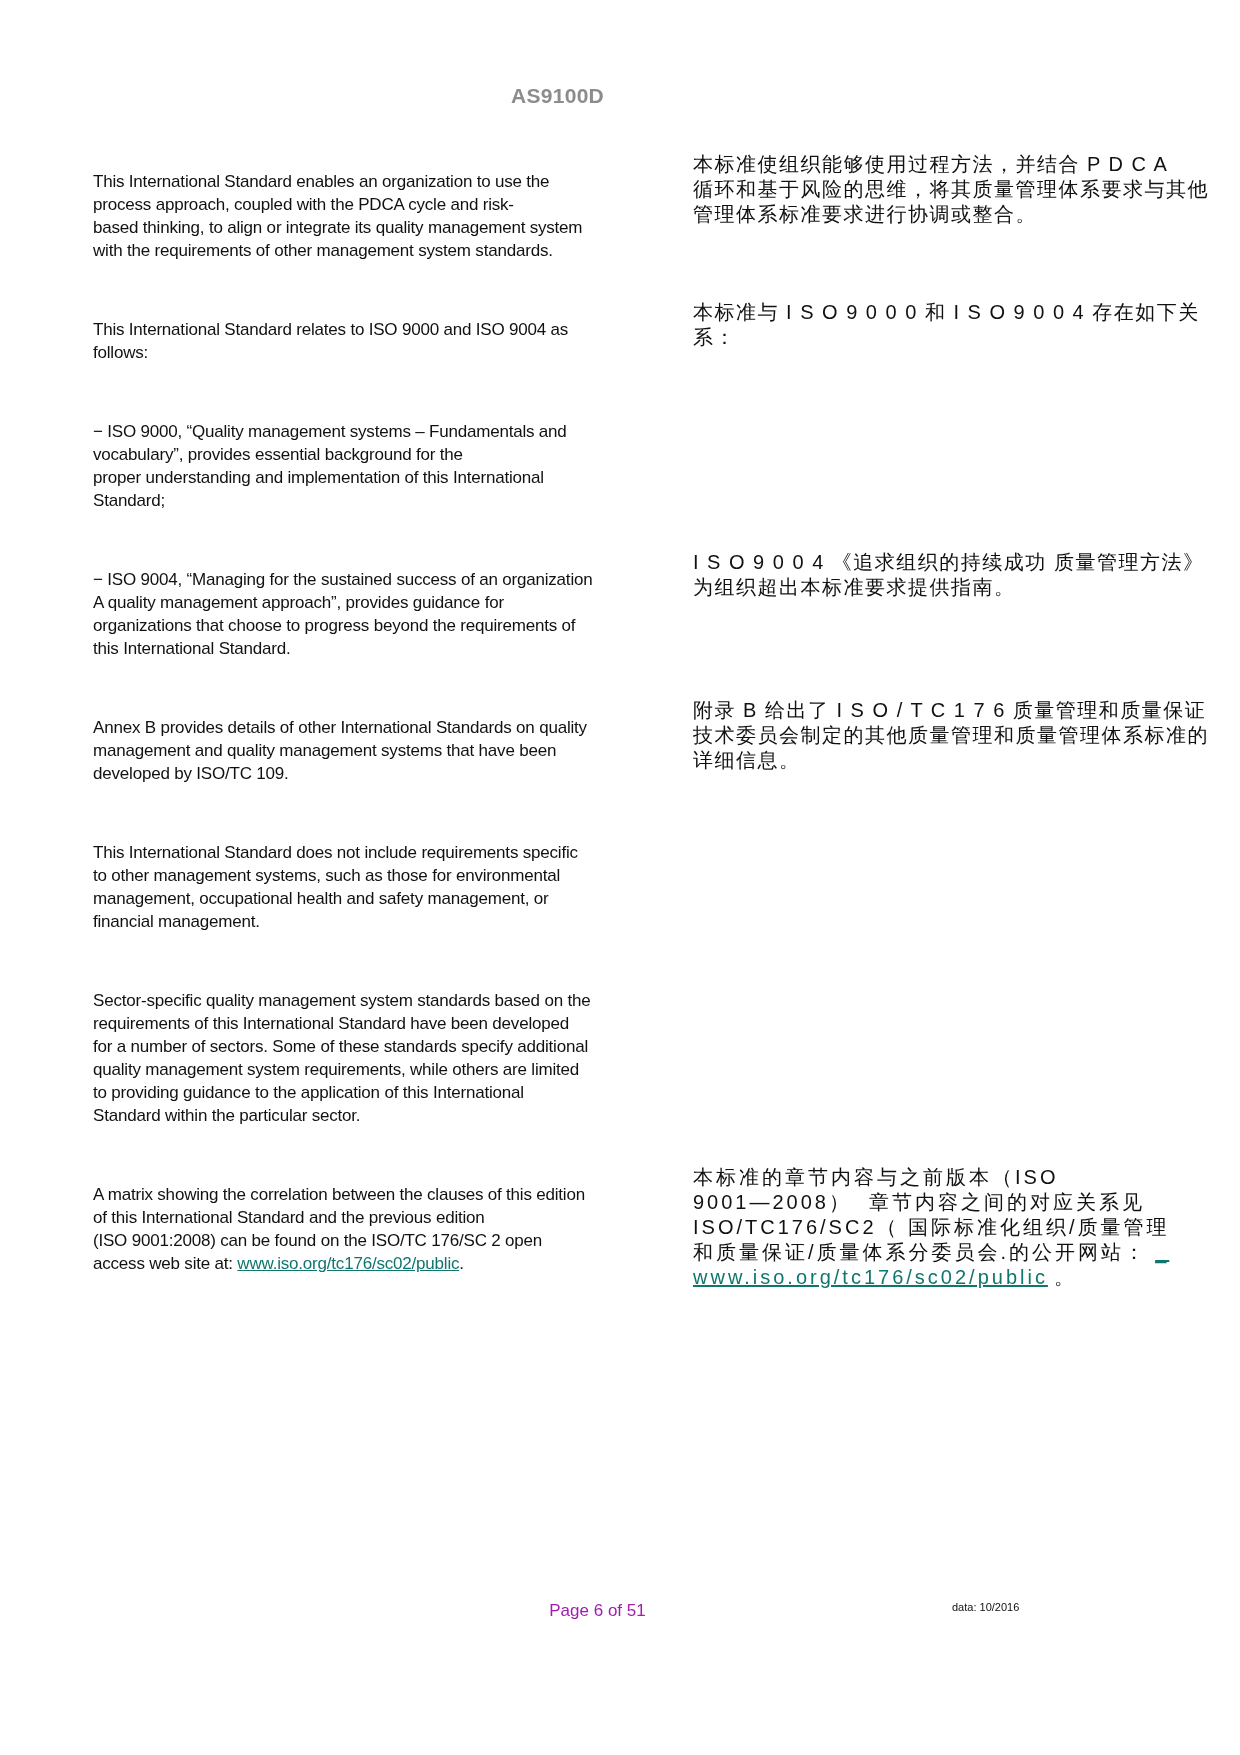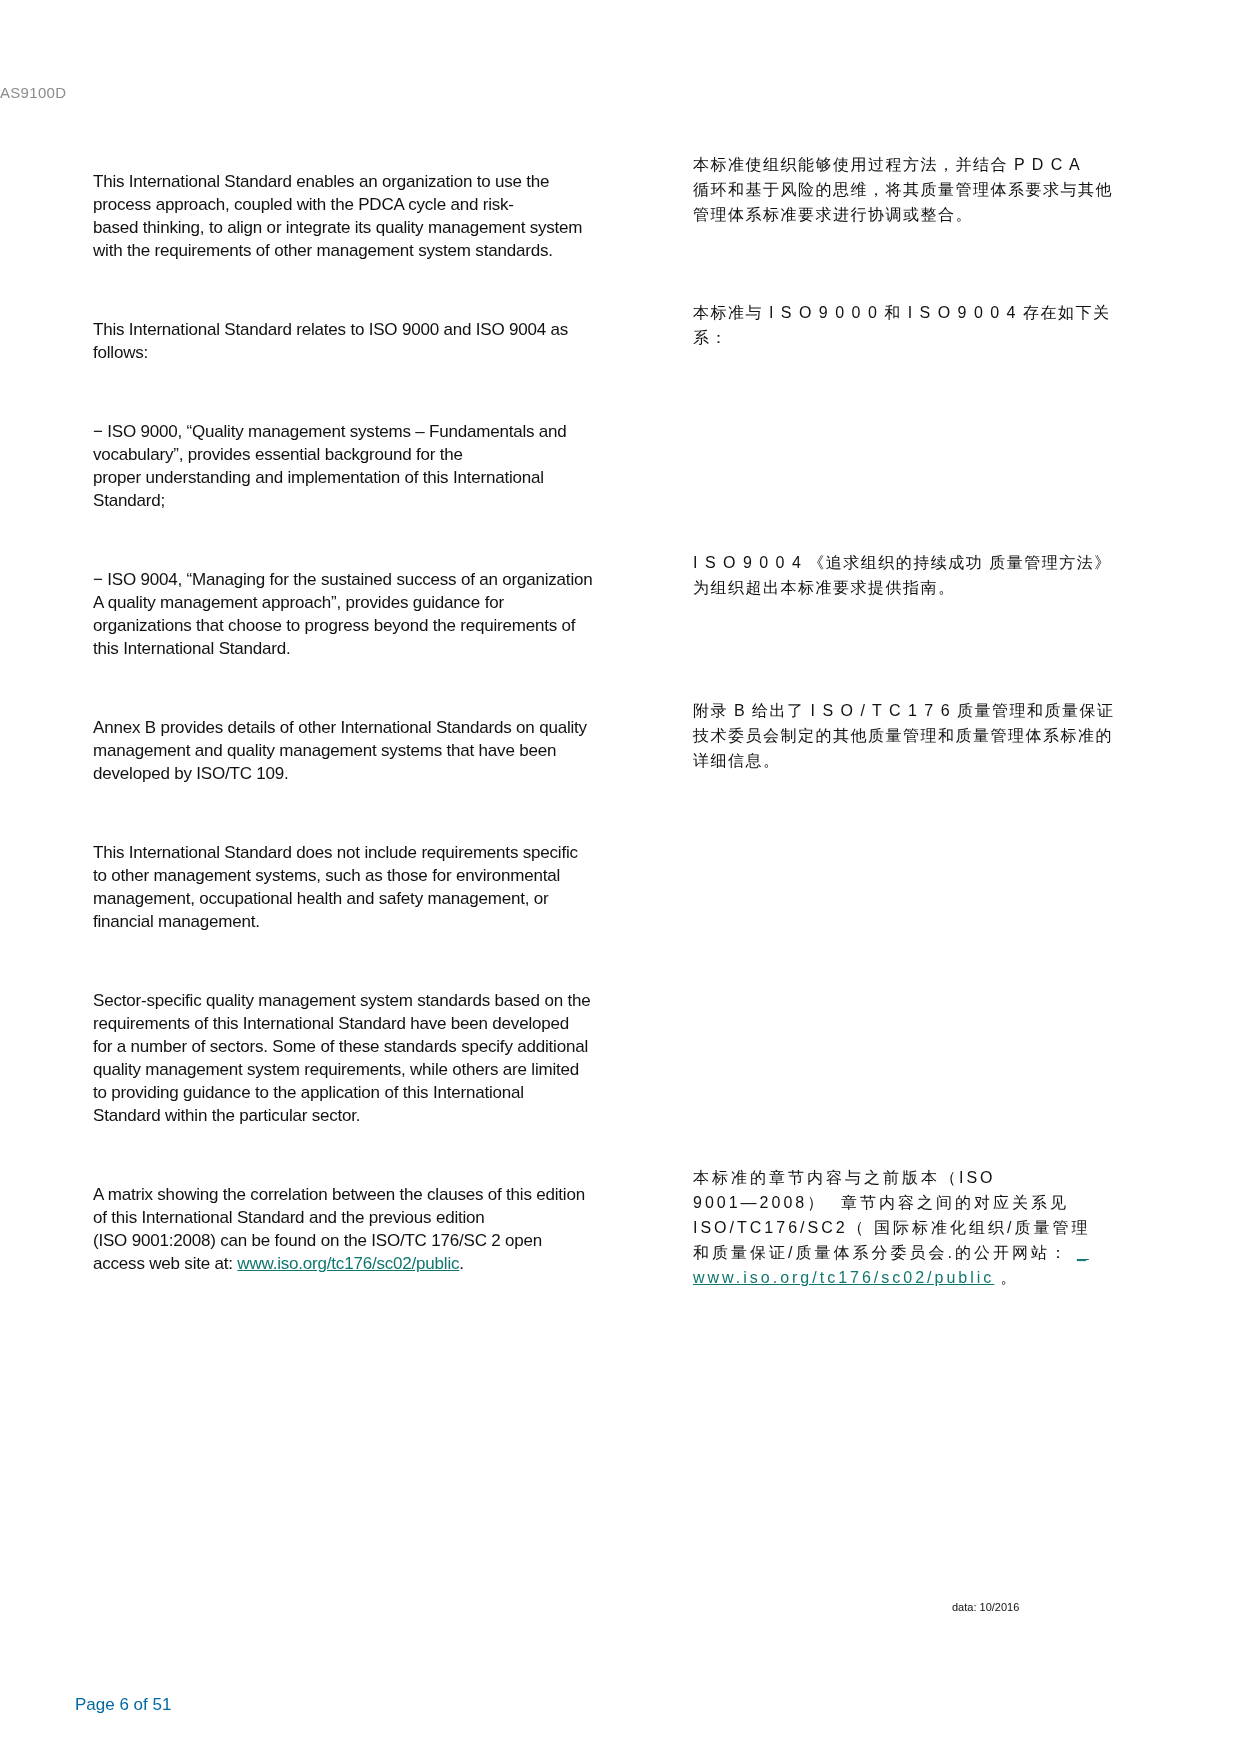--- a/index.html
+++ b/index.html
@@ -14,23 +14,23 @@
     width: 1240px;
     height: 1755px;
     background: #ffffff;
     overflow: hidden;
   }
   .doc-header {
     position: absolute;
     top: 84px;
     left: 0;
     width: 1115px;
-    text-align: left;
-    font-size: 15px;
-    font-weight: normal;
+    text-align: center;
+    font-size: 21px;
+    font-weight: bold;
     color: #8c8c8c;
     letter-spacing: 0.3px;
   }
   .content {
     position: absolute;
     left: 75px;
     top: 152px;
     width: 1060px;
   }
   .row {
@@ -45,21 +45,21 @@
     font-size: 17px;
     line-height: 23px;
     letter-spacing: -0.2px;
     white-space: pre;
     color: #111111;
   }
   p.zh {
     flex: none;
     width: 468px;
     margin: 0 8px 0 54px;
-    font-size: 16px;
+    font-size: 20px;
     line-height: 25px;
     letter-spacing: 1.5px;
     white-space: pre;
     color: #111111;
   }
   p.zh.spaced {
     letter-spacing: 3px;
   }
   .link {
     color: #0f766e;
@@ -67,26 +67,26 @@
     cursor: pointer;
   }
   .link.dash {
     margin-left: 8px;
   }
   .zh-suffix {
     margin-left: 6px;
   }
   .footer-page {
     position: absolute;
-    top: 1695px;
+    top: 1601px;
     left: 75px;
     width: 1045px;
-    text-align: left;
+    text-align: center;
     font-size: 17px;
-    color: #0369a1;
+    color: #a21caf;
   }
   .footer-date {
     position: absolute;
     top: 1601px;
     left: 952px;
     font-size: 11px;
     color: #111111;
   }
 </style>
 </head>

